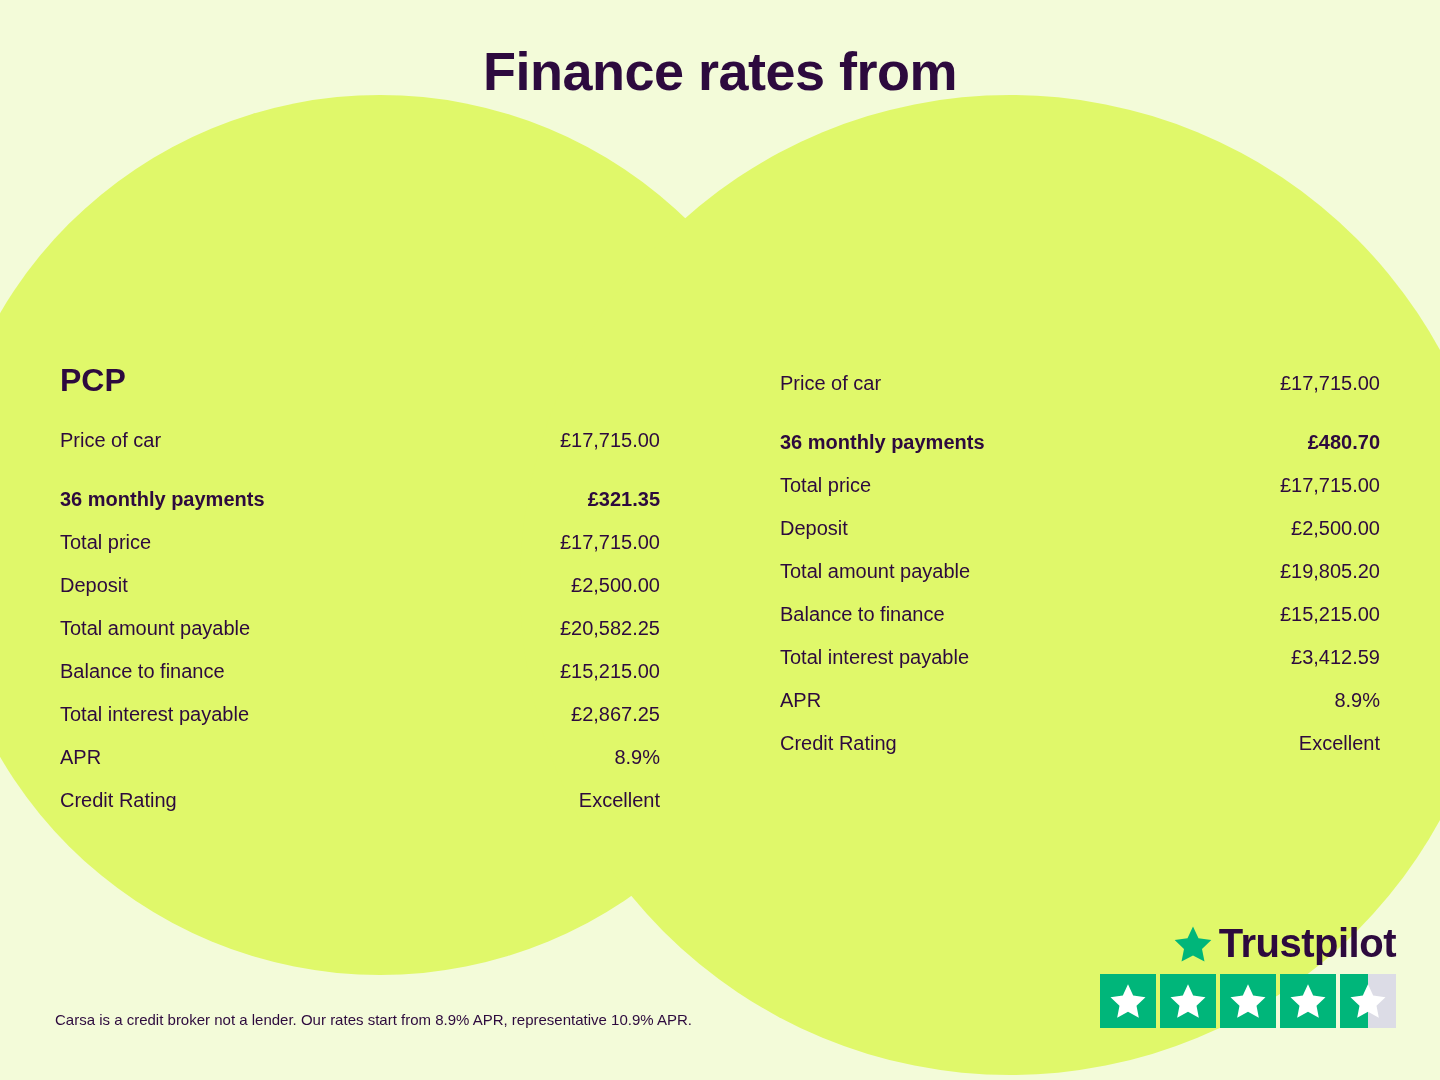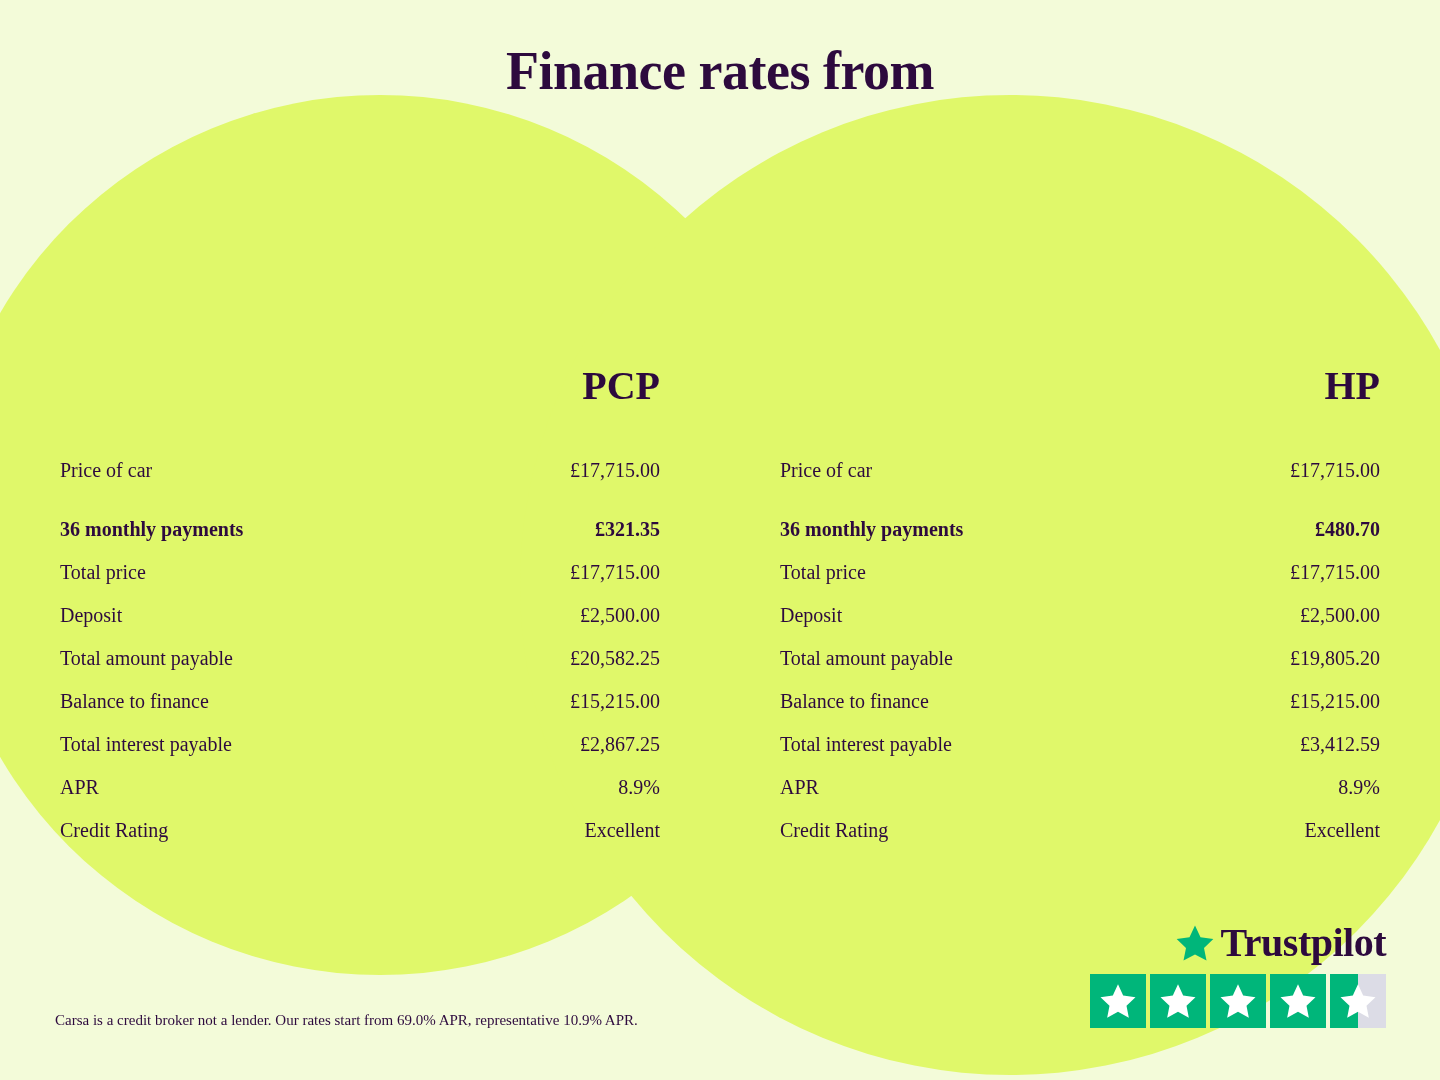--- a/index.html
+++ b/index.html
@@ -16,21 +16,21 @@
   }
   
   .blob {
     position:absolute;
     background:#e0f86a;
     border-radius:50%;
   }
   .blob-left  { left:-60px;  top:95px;  width:880px; height:880px; }
   .blob-right { left:520px;  top:95px;  width:980px; height:980px; }
 
-  .content { position:absolute; inset:0;font-family:Liberation Serif, serif; }
+  .content { position:absolute; inset:0; }
 
   .headline {
     position:absolute; top:40px; left:0; width:1440px;
     text-align:center;
     font-size:54px; font-weight:bold; letter-spacing:-0.5px;
     color:#2d0a3e;
   }
   .apr-line {
     position:absolute; top:118px; left:0; width:1440px;
     text-align:center;
@@ -48,43 +48,43 @@
   .apr-star {
     font-size:70px; font-weight:bold; vertical-align:super;
   }
 
   .columns {
     position:absolute; top:362px; left:0; width:1440px;
     display:flex;
   }
   .col { width:50%; padding:0 60px; }
   .col-title {
-    text-align:right;
-    font-size:40px; font-weight:bold; color:#2d0a3e;
-    margin-bottom:40px;
+    text-align:left;
+    font-size:32px; font-weight:bold; color:#2d0a3e;
+    margin-bottom:20px;
   }
   .rows { width:100%; }
   .row {
     display:flex; justify-content:space-between; align-items:baseline;
     font-size:20px; color:#2d0a3e;
     padding:10px 0;
     line-height:1.15;
   }
   .row .label { text-align:left; }
   .row .value { text-align:center; }
   .row.bold .label, .row.bold .value { font-weight:bold;margin-top:16px; }
 
   .disclaimer {
     position:absolute; left:55px; bottom:48px;
     width:760px;
     font-size:15px; line-height:1.6; color:#2d0a3e;
   }
 
   .trustpilot {
-    position:absolute; right:54px; bottom:52px;
+    position:absolute; right:44px; bottom:52px;
     width:330px;
   }
   .tp-top {
     display:flex; align-items:center; justify-content:flex-end;
     gap:6px; margin-bottom:8px;
   }
   .tp-logo-star { width:40px; height:40px; display:block; }
   .tp-name {
     font-size:40px; font-weight:bold; color:#2d0a3e; letter-spacing:-0.5px;
   }
@@ -149,21 +149,20 @@
             <span class="value">8.9%</span>
           </div>
           <div class="row">
             <span class="label">Credit Rating</span>
             <span class="value">Excellent</span>
           </div>
         </div>
       </div>
 
       <div class="col">
-        <div class="col-title">HP</div>
         <div class="rows">
           <div class="row">
             <span class="label">Price of car</span>
             <span class="value">£17,715.00</span>
           </div>
           <div class="row bold">
             <span class="label">36 monthly payments</span>
             <span class="value">£480.70</span>
           </div>
           <div class="row">
@@ -193,21 +192,21 @@
           <div class="row">
             <span class="label">Credit Rating</span>
             <span class="value">Excellent</span>
           </div>
         </div>
       </div>
 
     </div>
 
     <div class="disclaimer">
-      <div>Carsa is a credit broker not a lender. Our rates start from 69.0% APR, representative 10.9% APR.</div>
+      <div>Carsa is a credit broker not a lender. Our rates start from 8.9% APR, representative 10.9% APR.</div>
     </div>
 
     <div class="trustpilot">
       <div class="tp-top">
         <svg class="tp-logo-star" viewBox="0 0 24 24">
           <polygon points="12,1.5 15.3,8.6 23,9.6 17.4,15 18.9,22.5 12,18.9 5.1,22.5 6.6,15 1,9.6 8.7,8.6" fill="#00b67a"></polygon>
         </svg>
         <span class="tp-name">Trustpilot</span>
       </div>
       <div class="tp-stars">

